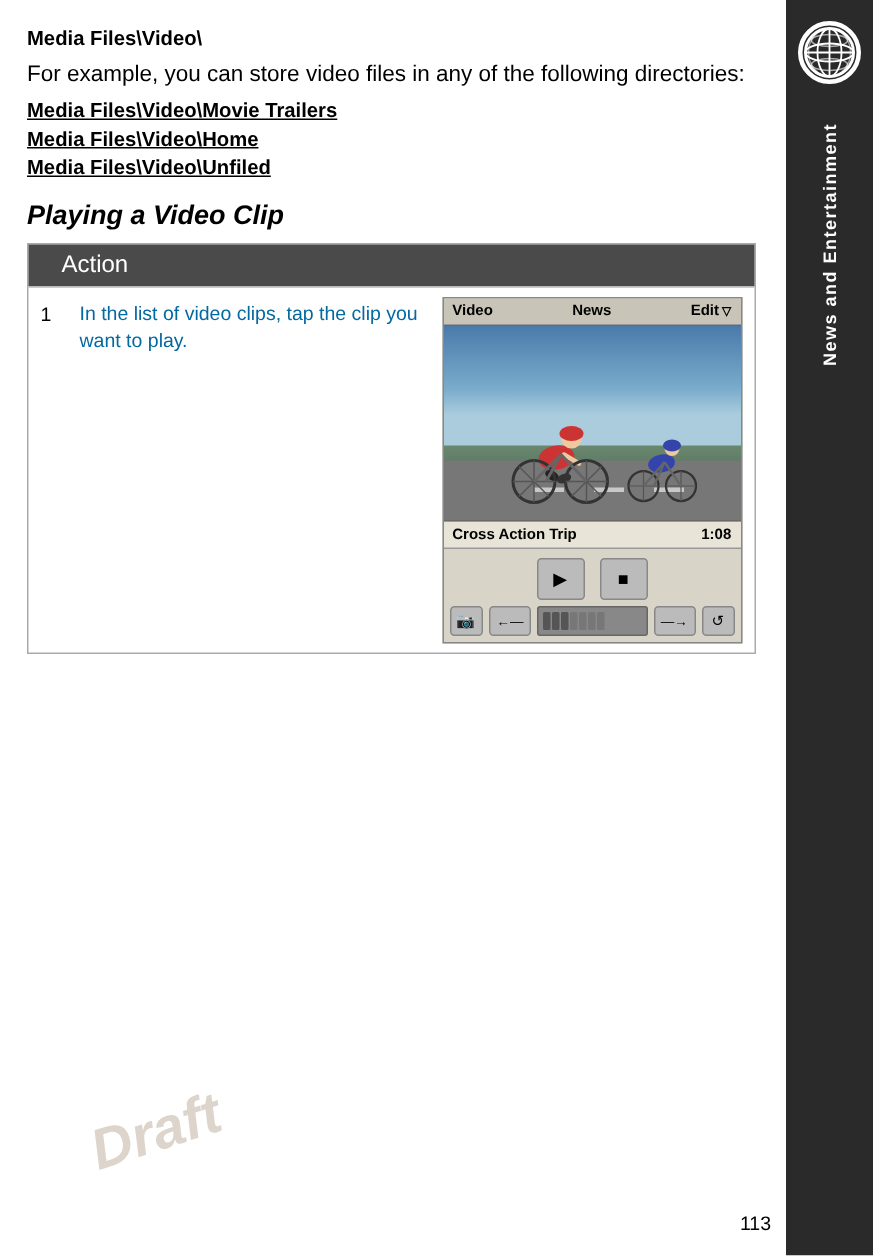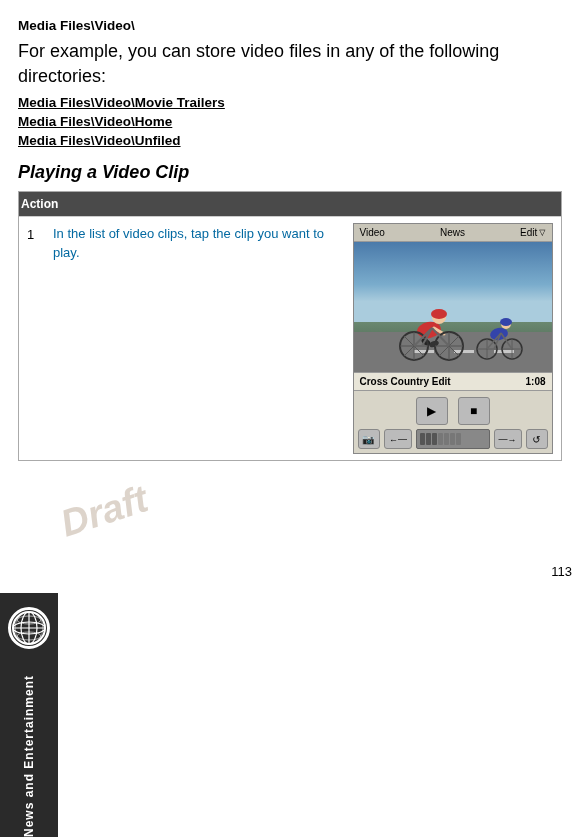--- a/index.html
+++ b/index.html
@@ -10,38 +10,37 @@
       font-family: Arial, Helvetica, sans-serif;
       background: #ffffff;
       position: relative;
       overflow: hidden;
     }
 
     .page-wrapper {
       display: flex;
       width: 582px;
       height: 837px;
-      flex-direction: column;
     }
 
     .main-content {
       flex: 1;
       padding: 18px 20px 18px 18px;
       position: relative;
     }
 
     .path-line {
       font-size: 13.5px;
       font-weight: bold;
       color: #000;
       margin-bottom: 6px;
     }
 
     .intro-text {
-      font-size: 18px;
+      font-size: 15px;
       color: #000;
       margin-bottom: 6px;
       line-height: 1.4;
     }
 
     .dir-item {
       font-size: 13.5px;
       font-weight: bold;
       color: #000;
       margin-bottom: 4px;
@@ -56,23 +55,23 @@
       margin: 14px 0 8px 0;
     }
 
     .table-container {
       border: 1px solid #aaa;
     }
 
     .table-header {
       background-color: #4a4a4a;
       color: #fff;
-      font-size: 12px;
-      font-weight: bold;
-      padding: 5px 2px;
+      font-size: 16px;
+      font-weight: normal;
+      padding: 5px 22px;
     }
 
     .table-row {
       display: flex;
       border-top: 1px solid #ccc;
     }
 
     .table-cell-number {
       width: 28px;
       padding: 8px 4px 8px 8px;
@@ -109,21 +108,21 @@
     }
 
     .phone-top-bar {
       display: flex;
       justify-content: space-between;
       align-items: center;
       background: #c8c5b8;
       padding: 3px 6px;
       border-bottom: 1px solid #999;
       font-size: 10px;
-      font-weight: normal;
+      font-weight: bold;
       color: #000;
       gap: 32px;
     }
 
     .phone-top-bar .trip-arrow {
       display: flex;
       align-items: center;
       gap: 2px;
     }
 
@@ -377,21 +376,21 @@
                 <line x1="123" y1="107" x2="143" y2="107" stroke="#555" stroke-width="0.8"></line>
                 <line x1="158" y1="97" x2="158" y2="117" stroke="#555" stroke-width="0.8"></line>
                 <line x1="148" y1="107" x2="168" y2="107" stroke="#555" stroke-width="0.8"></line>
                 <line x1="133" y1="107" x2="147" y2="91" stroke="#666" stroke-width="1.5"></line>
                 <line x1="147" y1="91" x2="158" y2="107" stroke="#666" stroke-width="1.5"></line>
                 <line x1="147" y1="91" x2="140" y2="107" stroke="#666" stroke-width="1.5"></line>
               </svg>
             </div>
 
             <div class="phone-info-bar">
-              <span>Cross Country Edit</span>
+              <span>Cross Action Trip</span>
               <span>1:08</span>
             </div>
 
             <div class="phone-controls-area">
               <div class="phone-play-controls">
                 <div class="play-btn">▶</div>
                 <div class="play-btn">■</div>
               </div>
               <div class="phone-bottom-controls">
                 <div class="bottom-btn" style="font-size:10px;">📷</div>

